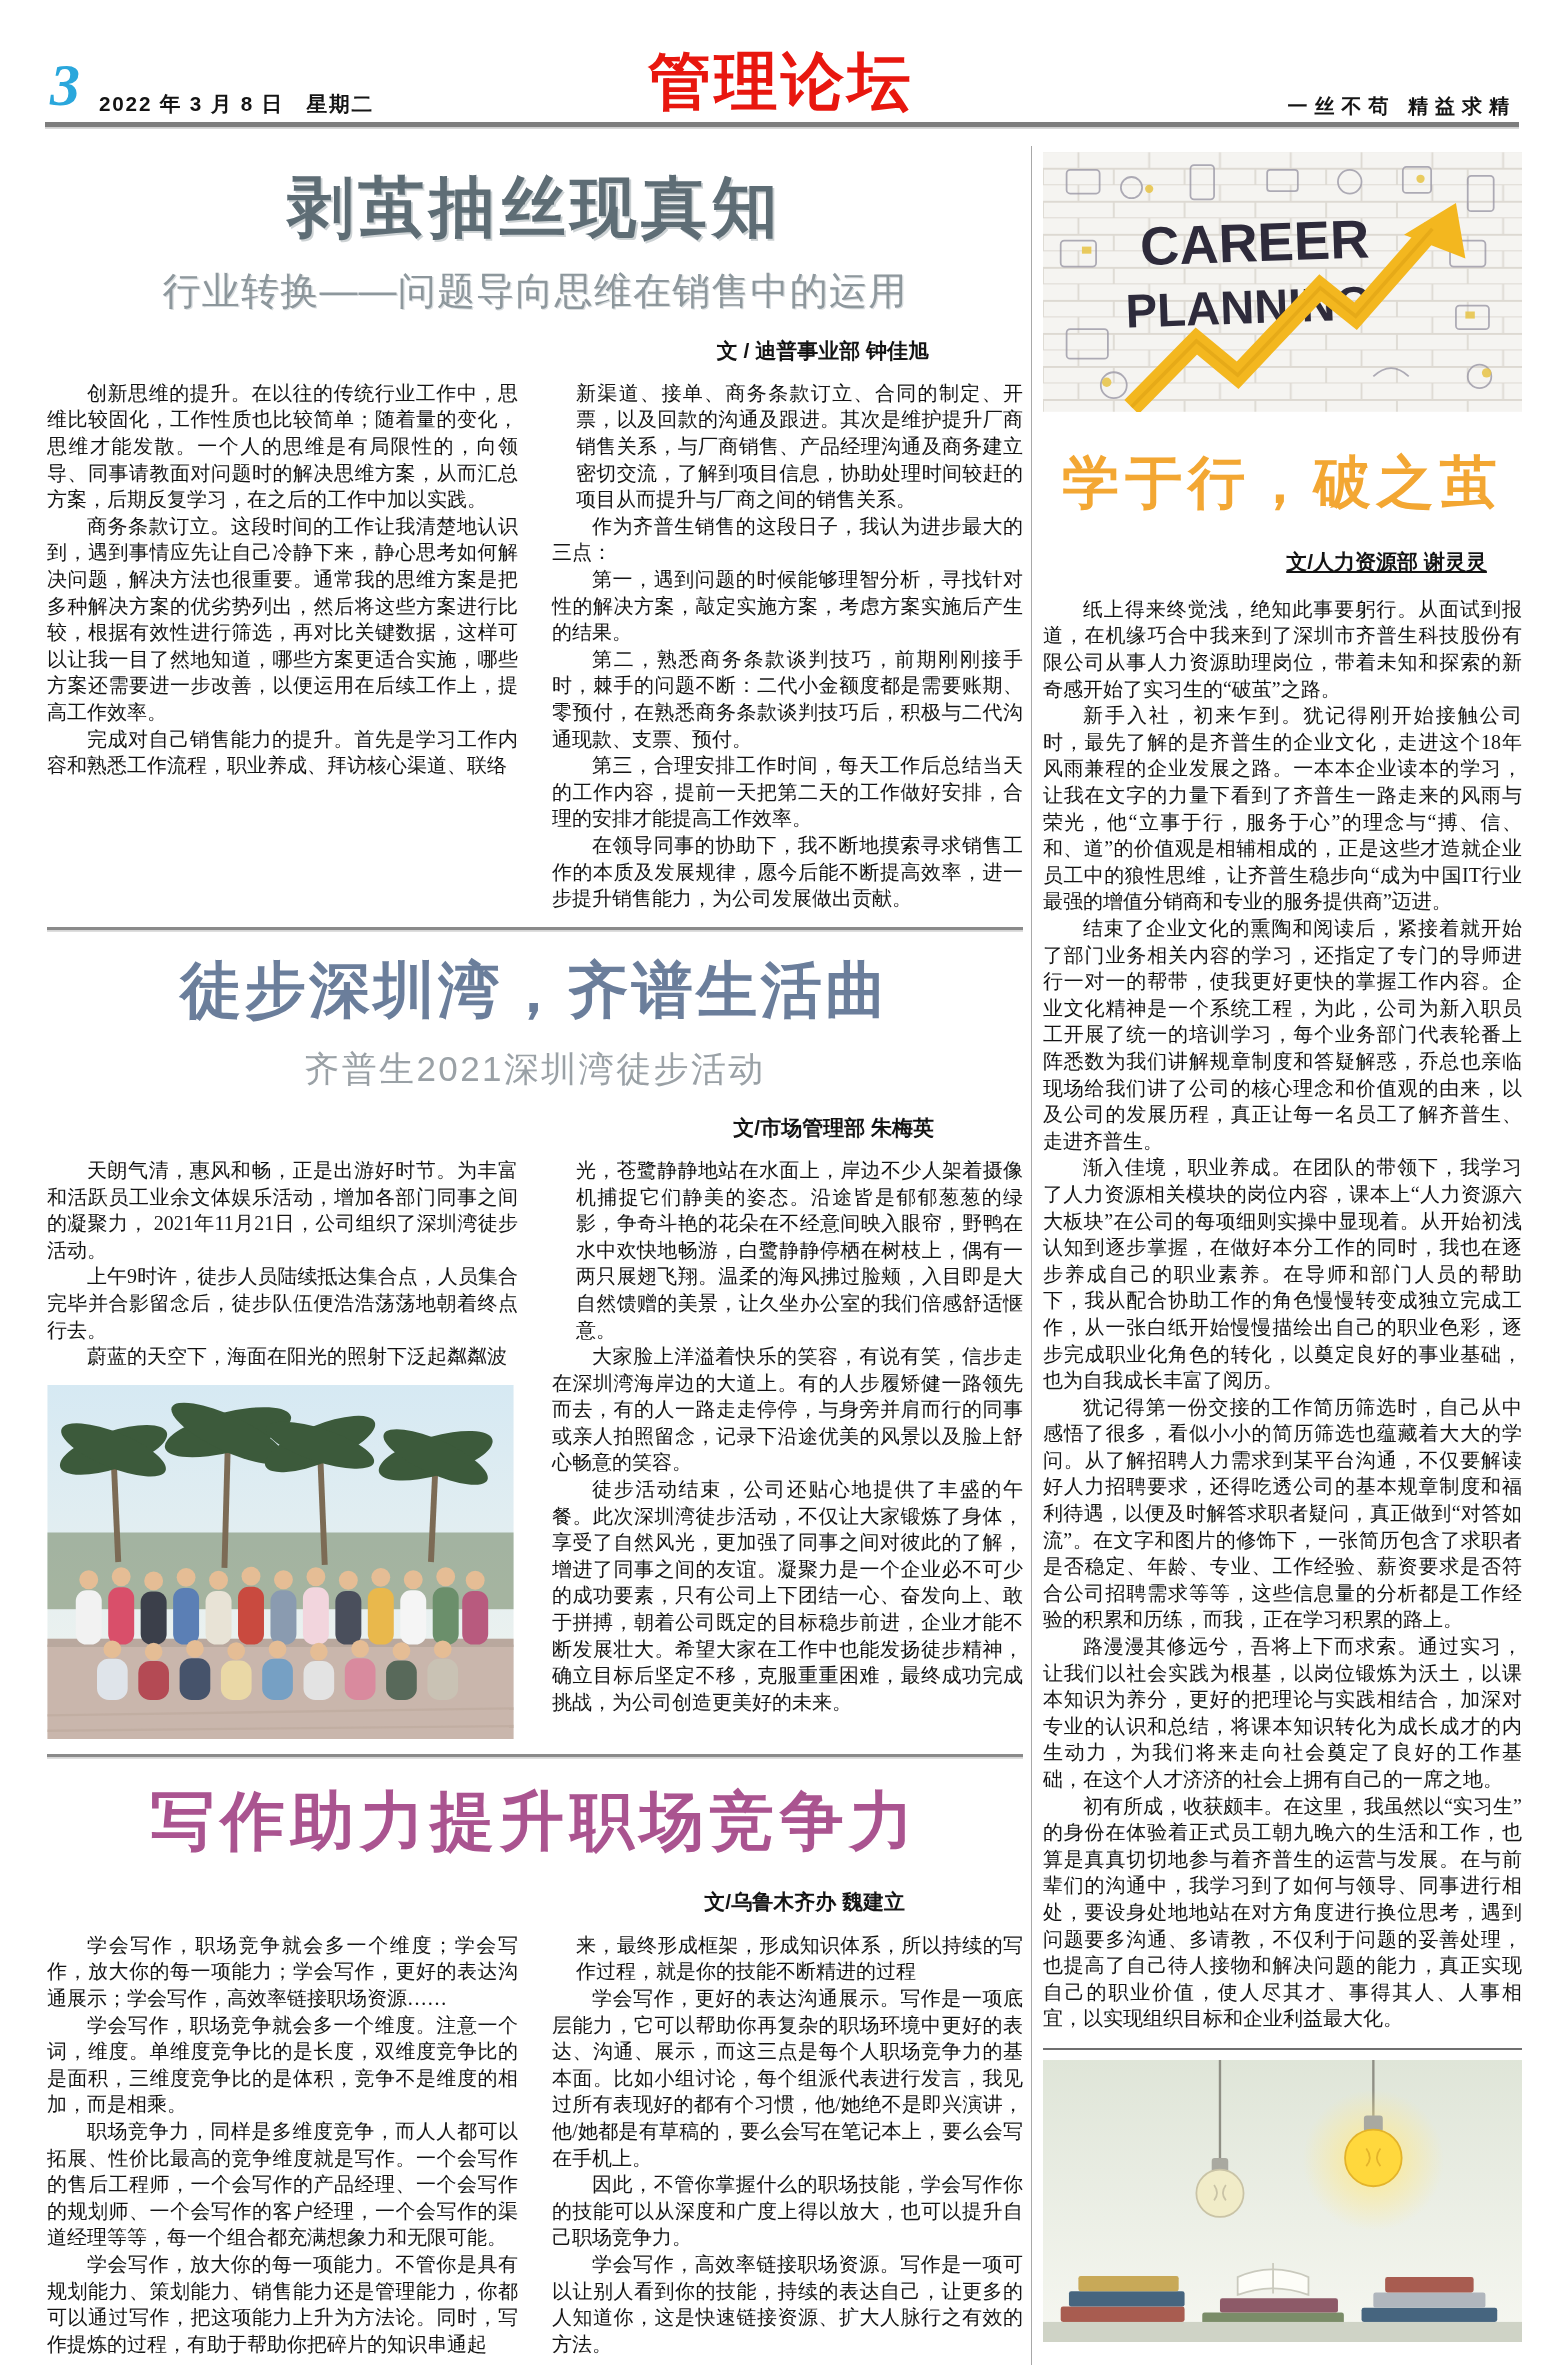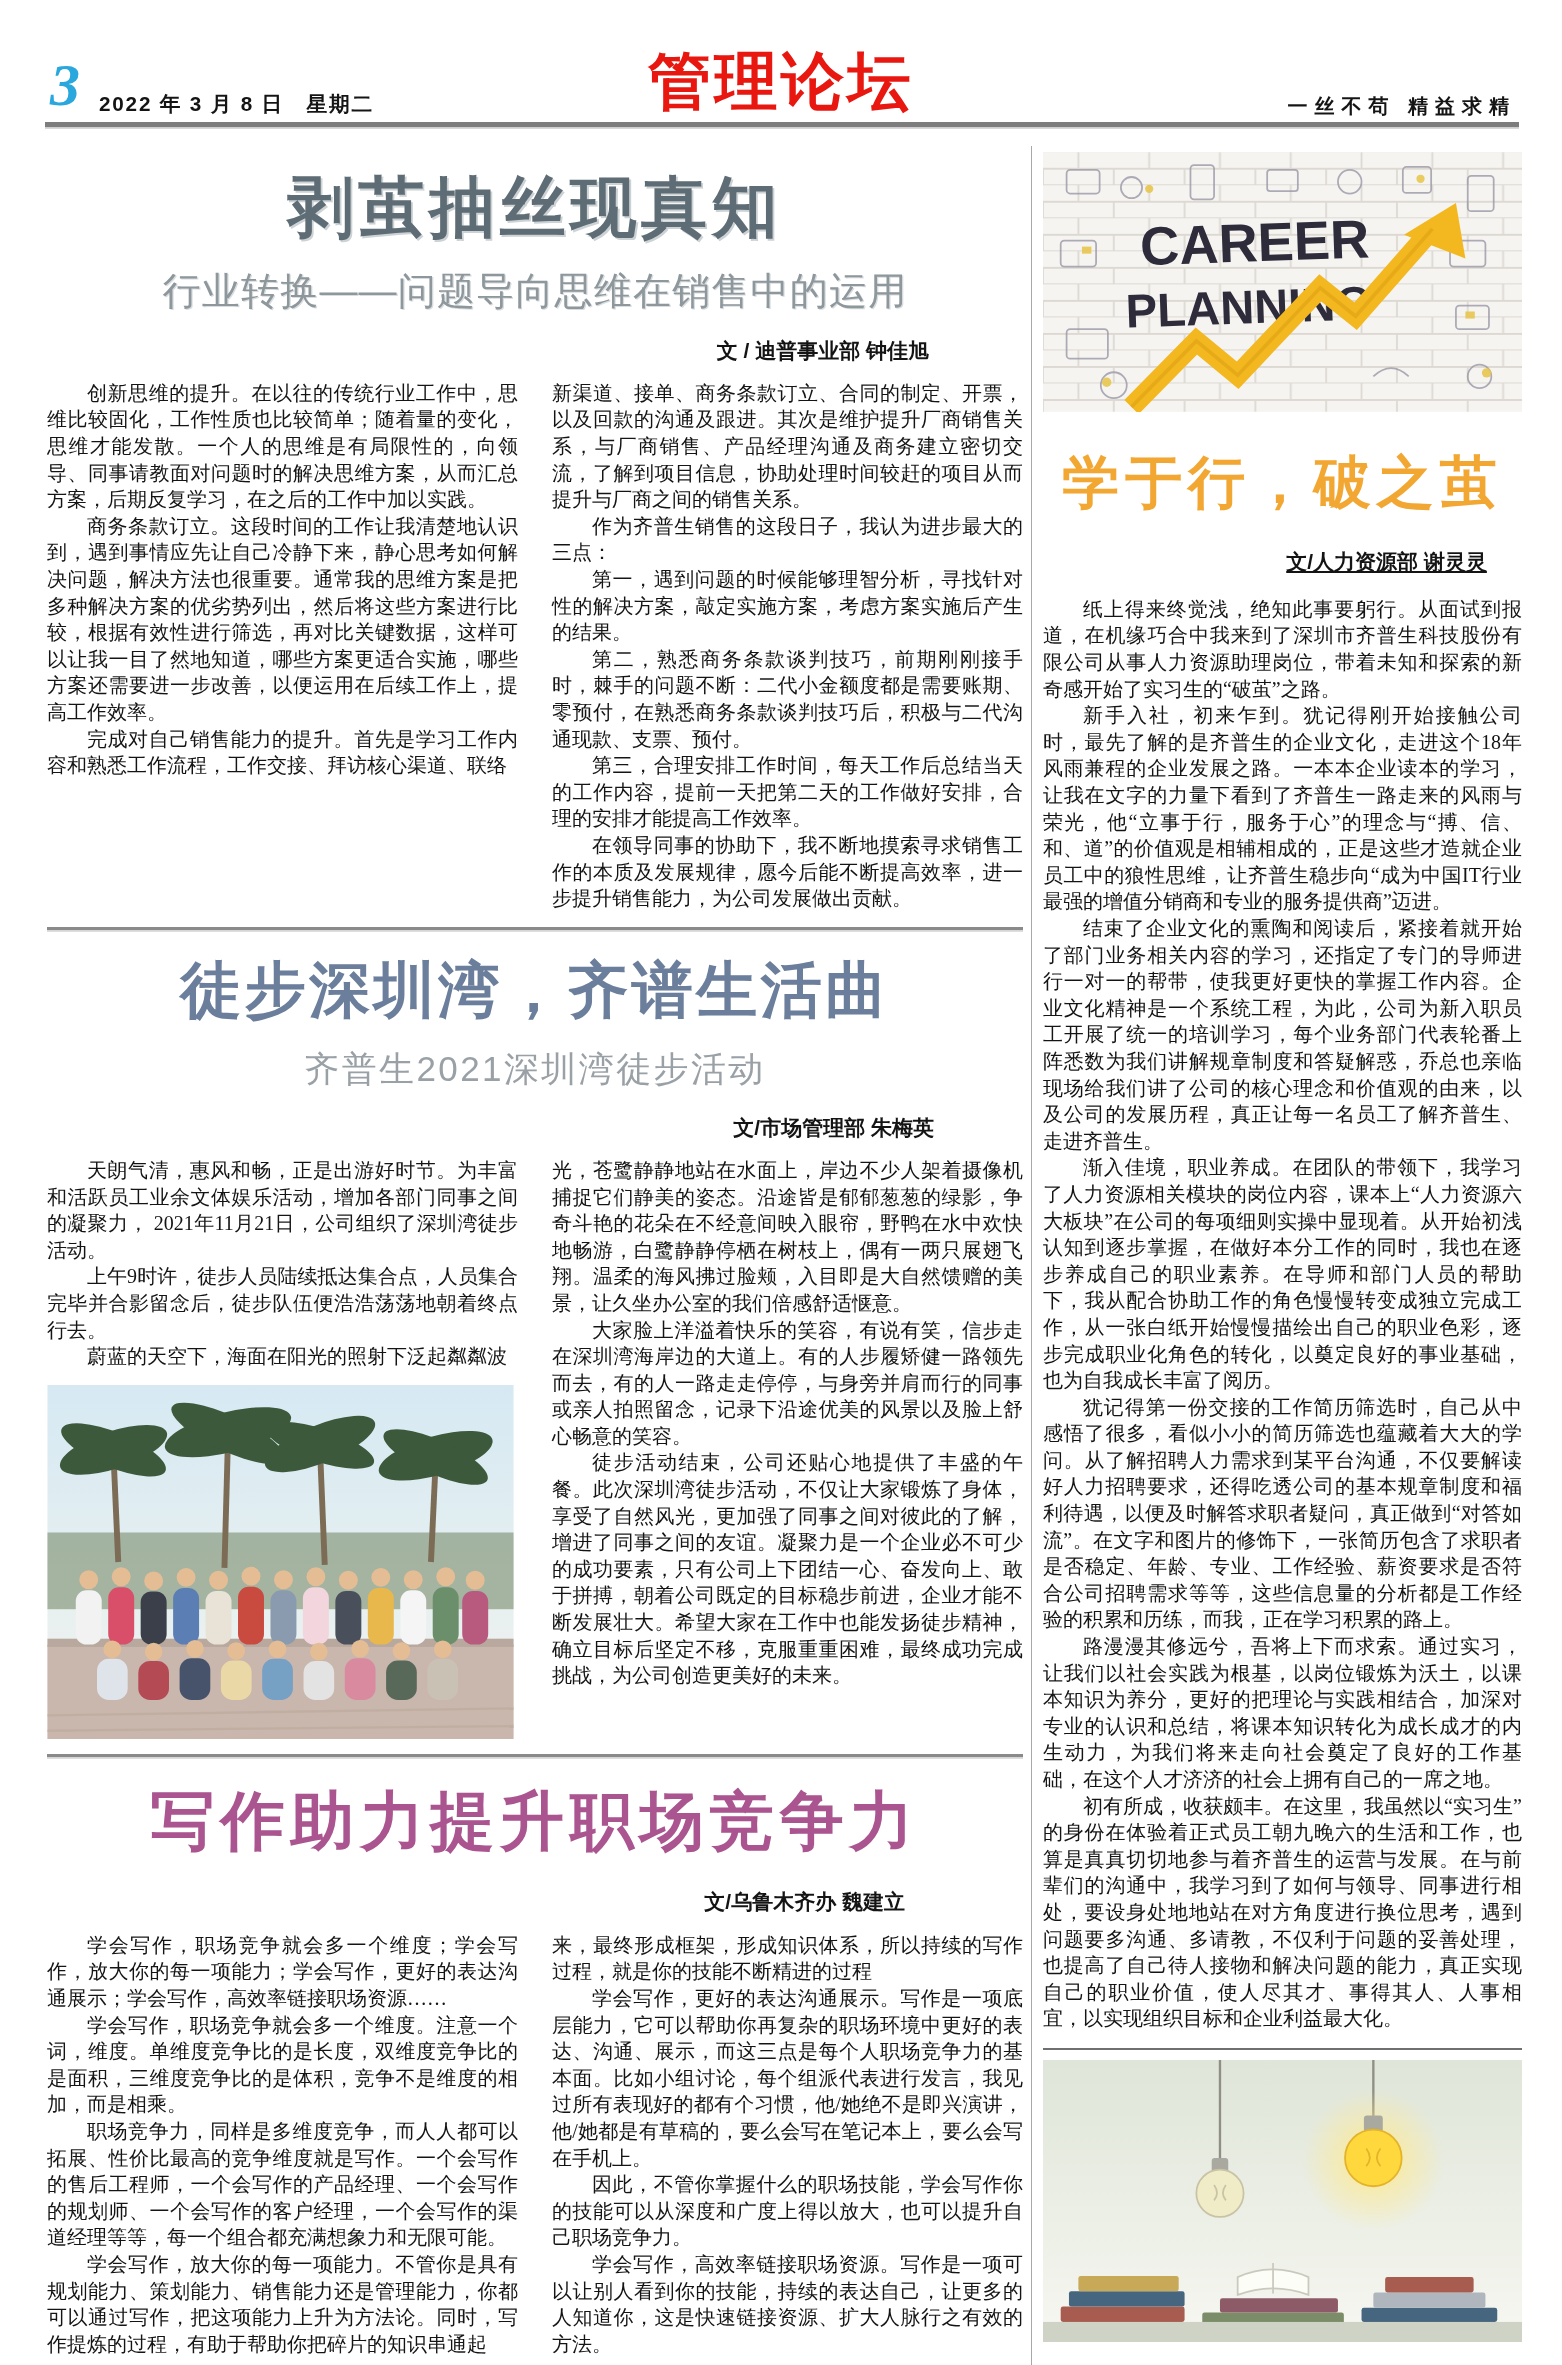--- a/index.html
+++ b/index.html
@@ -27,21 +27,21 @@
 
   
   .a-title{text-align:center;font-weight:bold;
            font-family:"Liberation Sans","DejaVu Sans",sans-serif;}
   .a-sub{text-align:center;font-family:"Liberation Sans","DejaVu Sans",sans-serif;}
   .a-byline{text-align:right;font-size:21px;font-weight:bold;
             font-family:"Liberation Sans","DejaVu Sans",sans-serif;}
   .cols{display:flex;gap:34px;margin-top:15.4px;}
   .col{width:471px;flex:none;}
   .para{margin:0;font-size:20px;line-height:26.6px;text-align:justify;text-indent:2em;}
-  .no-indent{text-indent:0;}
+  .no-indent{text-indent:0;margin-left:24px;}
   .divider{height:2.4px;background:#8a8a8a;box-shadow:0 1.8px 0 #d6d6d6;margin:15.4px 0 0 0;}
 
   
   .art1 .a-title{font-size:66px;color:#5e6d75;margin-top:16.5px;letter-spacing:4.7px;
                  text-shadow:1.8px 1.8px 0 #cdd2d4;}
   .art1 .a-sub{font-size:38px;color:#8d979c;margin-top:13px;letter-spacing:1.2px;
                text-shadow:1.2px 1.2px 0 #d9dddf;}
   .art1 .a-byline{margin:20px 94px 0 0;}
 
   
@@ -84,21 +84,21 @@
 
     <section class="art1">
       <div class="a-title">剥茧抽丝现真知</div>
       <div class="a-sub">行业转换——问题导向思维在销售中的运用</div>
       <div class="a-byline">文 / 迪普事业部  钟佳旭</div>
       <div class="cols">
         <div class="col">
 
             <p class="para">创新思维的提升。在以往的传统行业工作中，思维比较固化，工作性质也比较简单；随着量的变化，思维才能发散。一个人的思维是有局限性的，向领导、同事请教面对问题时的解决思维方案，从而汇总方案，后期反复学习，在之后的工作中加以实践。</p>
             <p class="para">商务条款订立。这段时间的工作让我清楚地认识到，遇到事情应先让自己冷静下来，静心思考如何解决问题，解决方法也很重要。通常我的思维方案是把多种解决方案的优劣势列出，然后将这些方案进行比较，根据有效性进行筛选，再对比关键数据，这样可以让我一目了然地知道，哪些方案更适合实施，哪些方案还需要进一步改善，以便运用在后续工作上，提高工作效率。</p>
-            <p class="para">完成对自己销售能力的提升。首先是学习工作内容和熟悉工作流程，工作交接、拜访核心渠道、联络</p>
+            <p class="para">完成对自己销售能力的提升。首先是学习工作内容和熟悉工作流程，职业养成、拜访核心渠道、联络</p>
           </div>
         <div class="col">
 
         <p class="para no-indent">新渠道、接单、商务条款订立、合同的制定、开票，以及回款的沟通及跟进。其次是维护提升厂商销售关系，与厂商销售、产品经理沟通及商务建立密切交流，了解到项目信息，协助处理时间较赶的项目从而提升与厂商之间的销售关系。</p>
             <p class="para">作为齐普生销售的这段日子，我认为进步最大的三点：</p>
             <p class="para">第一，遇到问题的时候能够理智分析，寻找针对性的解决方案，敲定实施方案，考虑方案实施后产生的结果。</p>
             <p class="para">第二，熟悉商务条款谈判技巧，前期刚刚接手时，棘手的问题不断：二代小金额度都是需要账期、零预付，在熟悉商务条款谈判技巧后，积极与二代沟通现款、支票、预付。</p>
             <p class="para">第三，合理安排工作时间，每天工作后总结当天的工作内容，提前一天把第二天的工作做好安排，合理的安排才能提高工作效率。</p>
             <p class="para">在领导同事的协助下，我不断地摸索寻求销售工作的本质及发展规律，愿今后能不断提高效率，进一步提升销售能力，为公司发展做出贡献。</p>
           </div>

